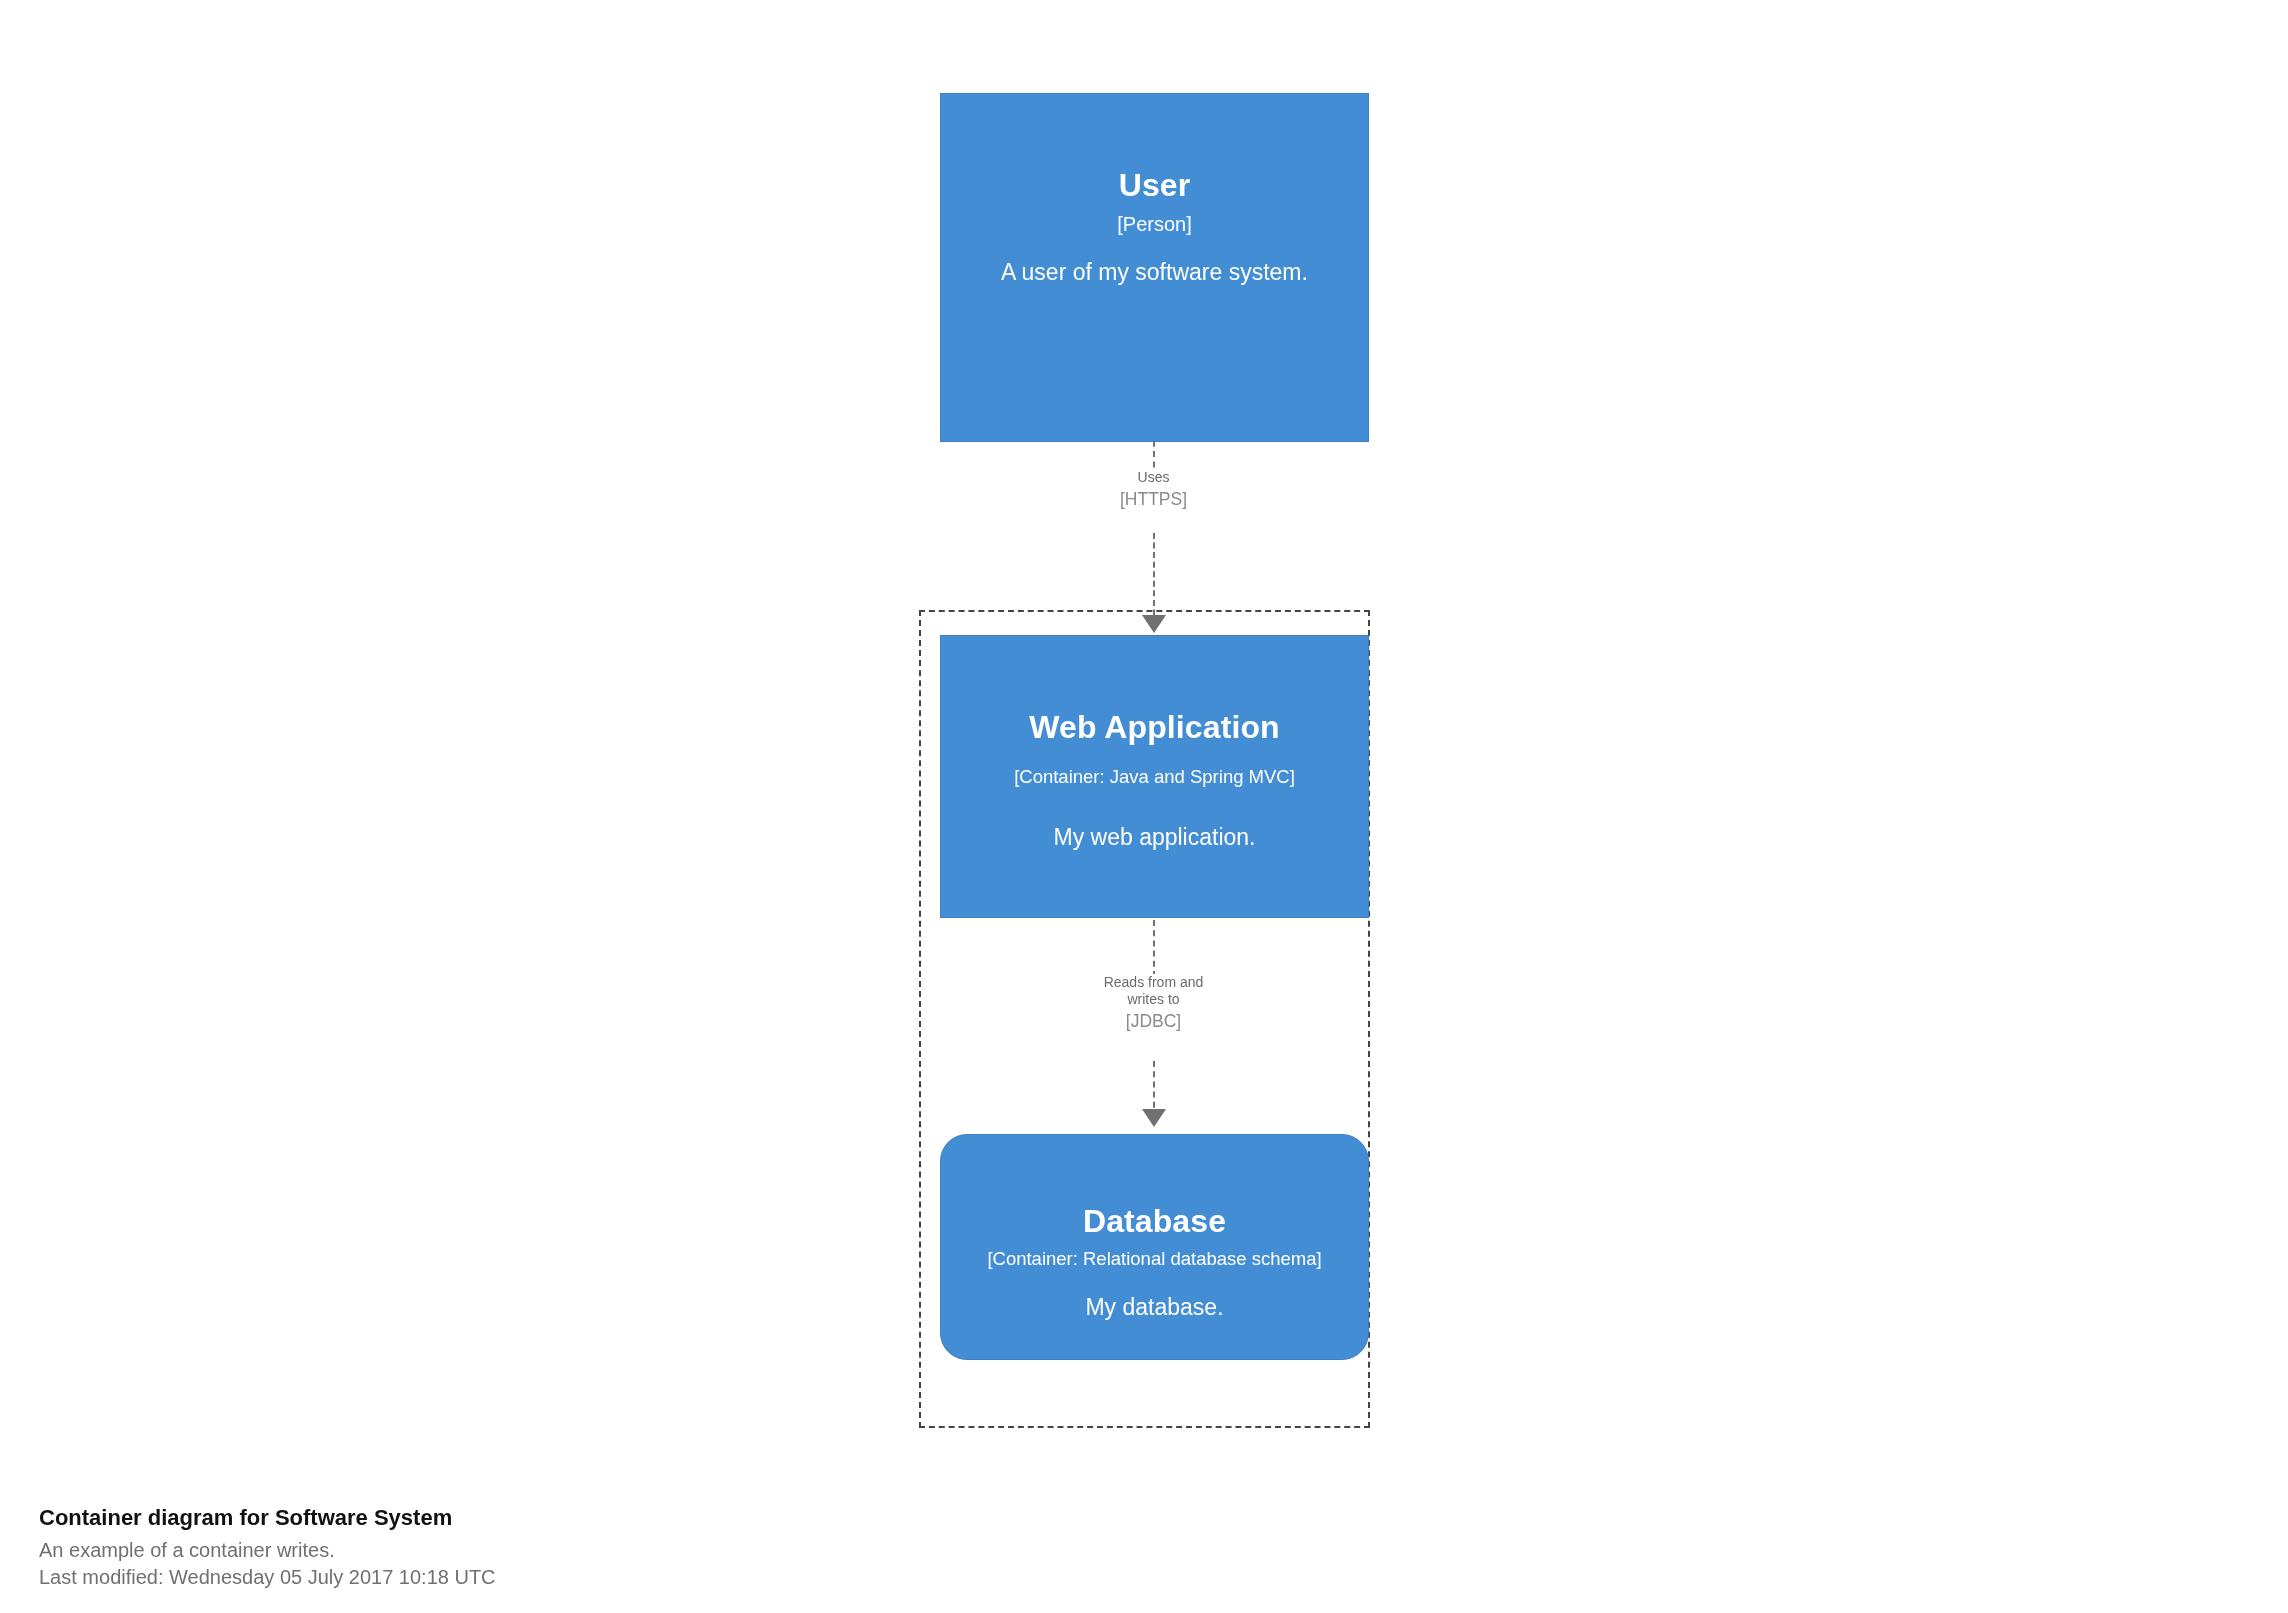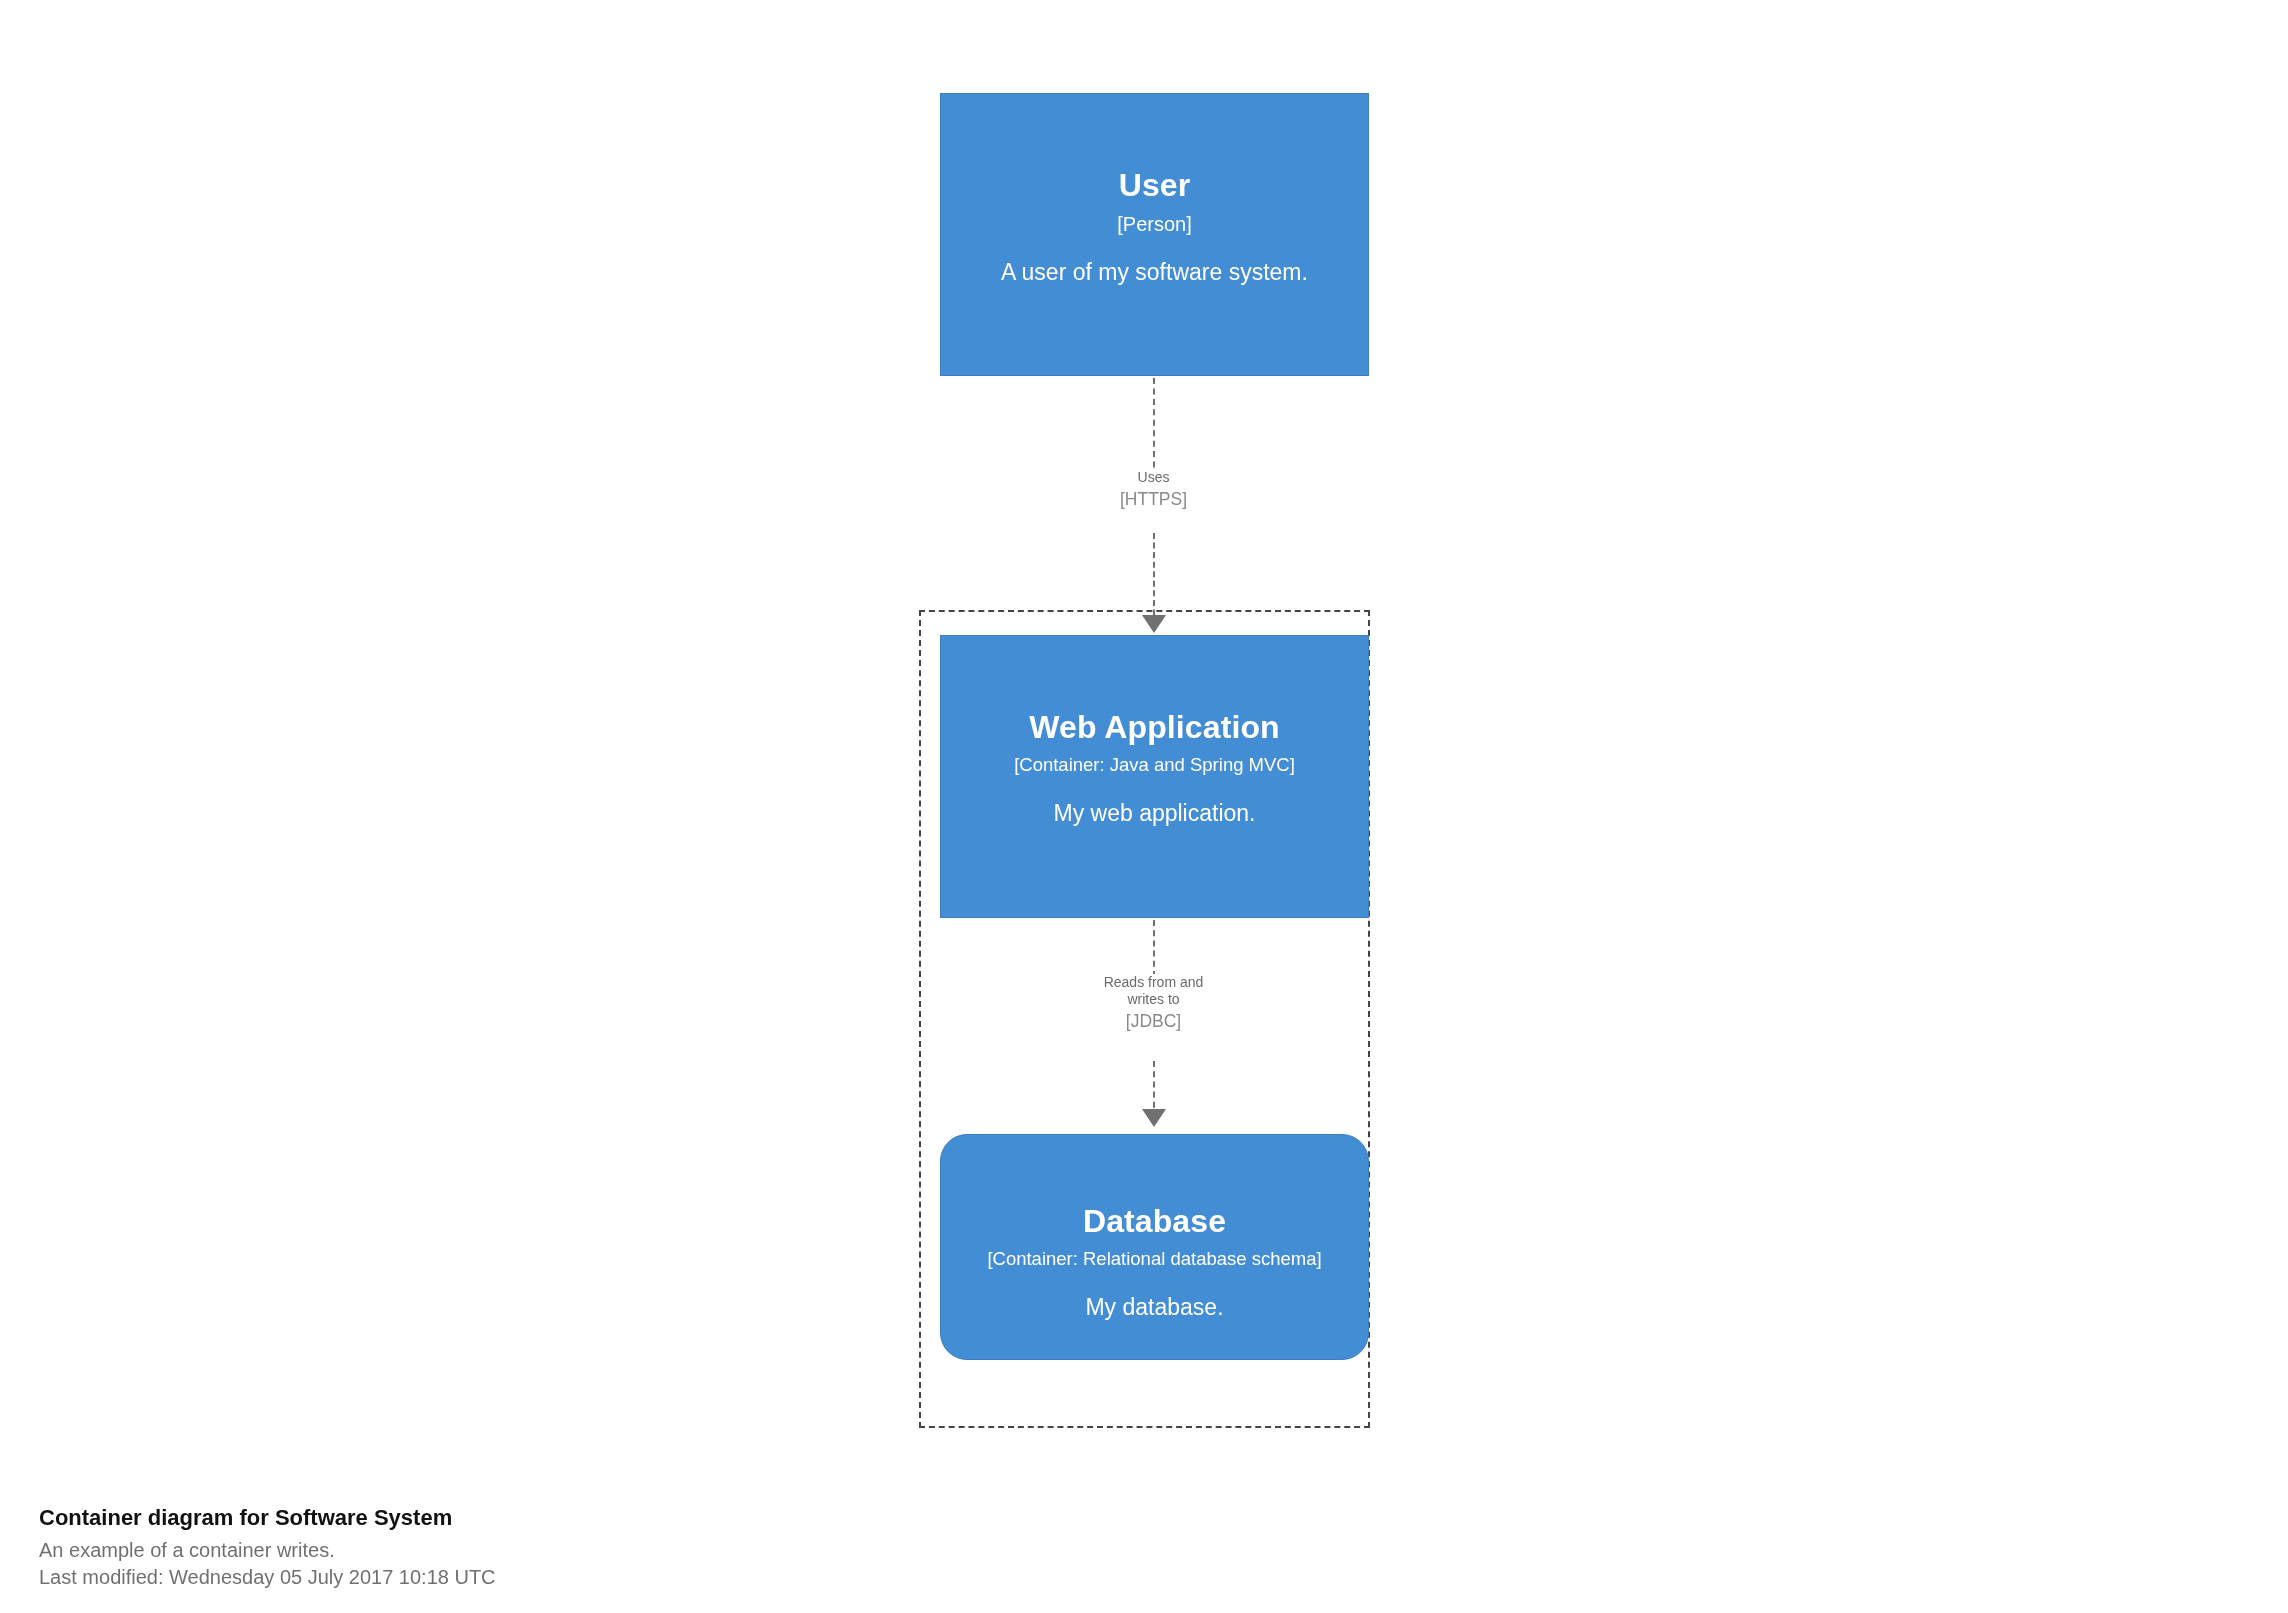--- a/index.html
+++ b/index.html
@@ -50,32 +50,33 @@
   .node .node-desc {
     line-height: 1.25;
     padding: 0 14.8px;
   }
 
   
   #node-user {
     left: 940px;
     top: 93px;
     width: 429px;
-    height: 283px;
+    height: 349px;
   }
   #node-user .node-name   { font-size: 32px; margin-top: 74px; }
   #node-user .node-tech   { font-size: 20px; margin-top: 9.2px; }
   #node-user .node-desc   { font-size: 23px; margin-top: 22px; }
 
   
   #node-webapp {
     left: 940px;
     top: 635px;
     width: 429px;
     height: 283px;
+    gap: 12px;
   }
   #node-webapp .node-name  { font-size: 32px; margin-top: 74px; }
   #node-webapp .node-tech  { font-size: 18.5px; margin-top: 9.2px; }
   #node-webapp .node-desc  { font-size: 23px; margin-top: 22px; }
 
   
   #node-database {
     left: 940px;
     top: 1134px;
     width: 429px;

